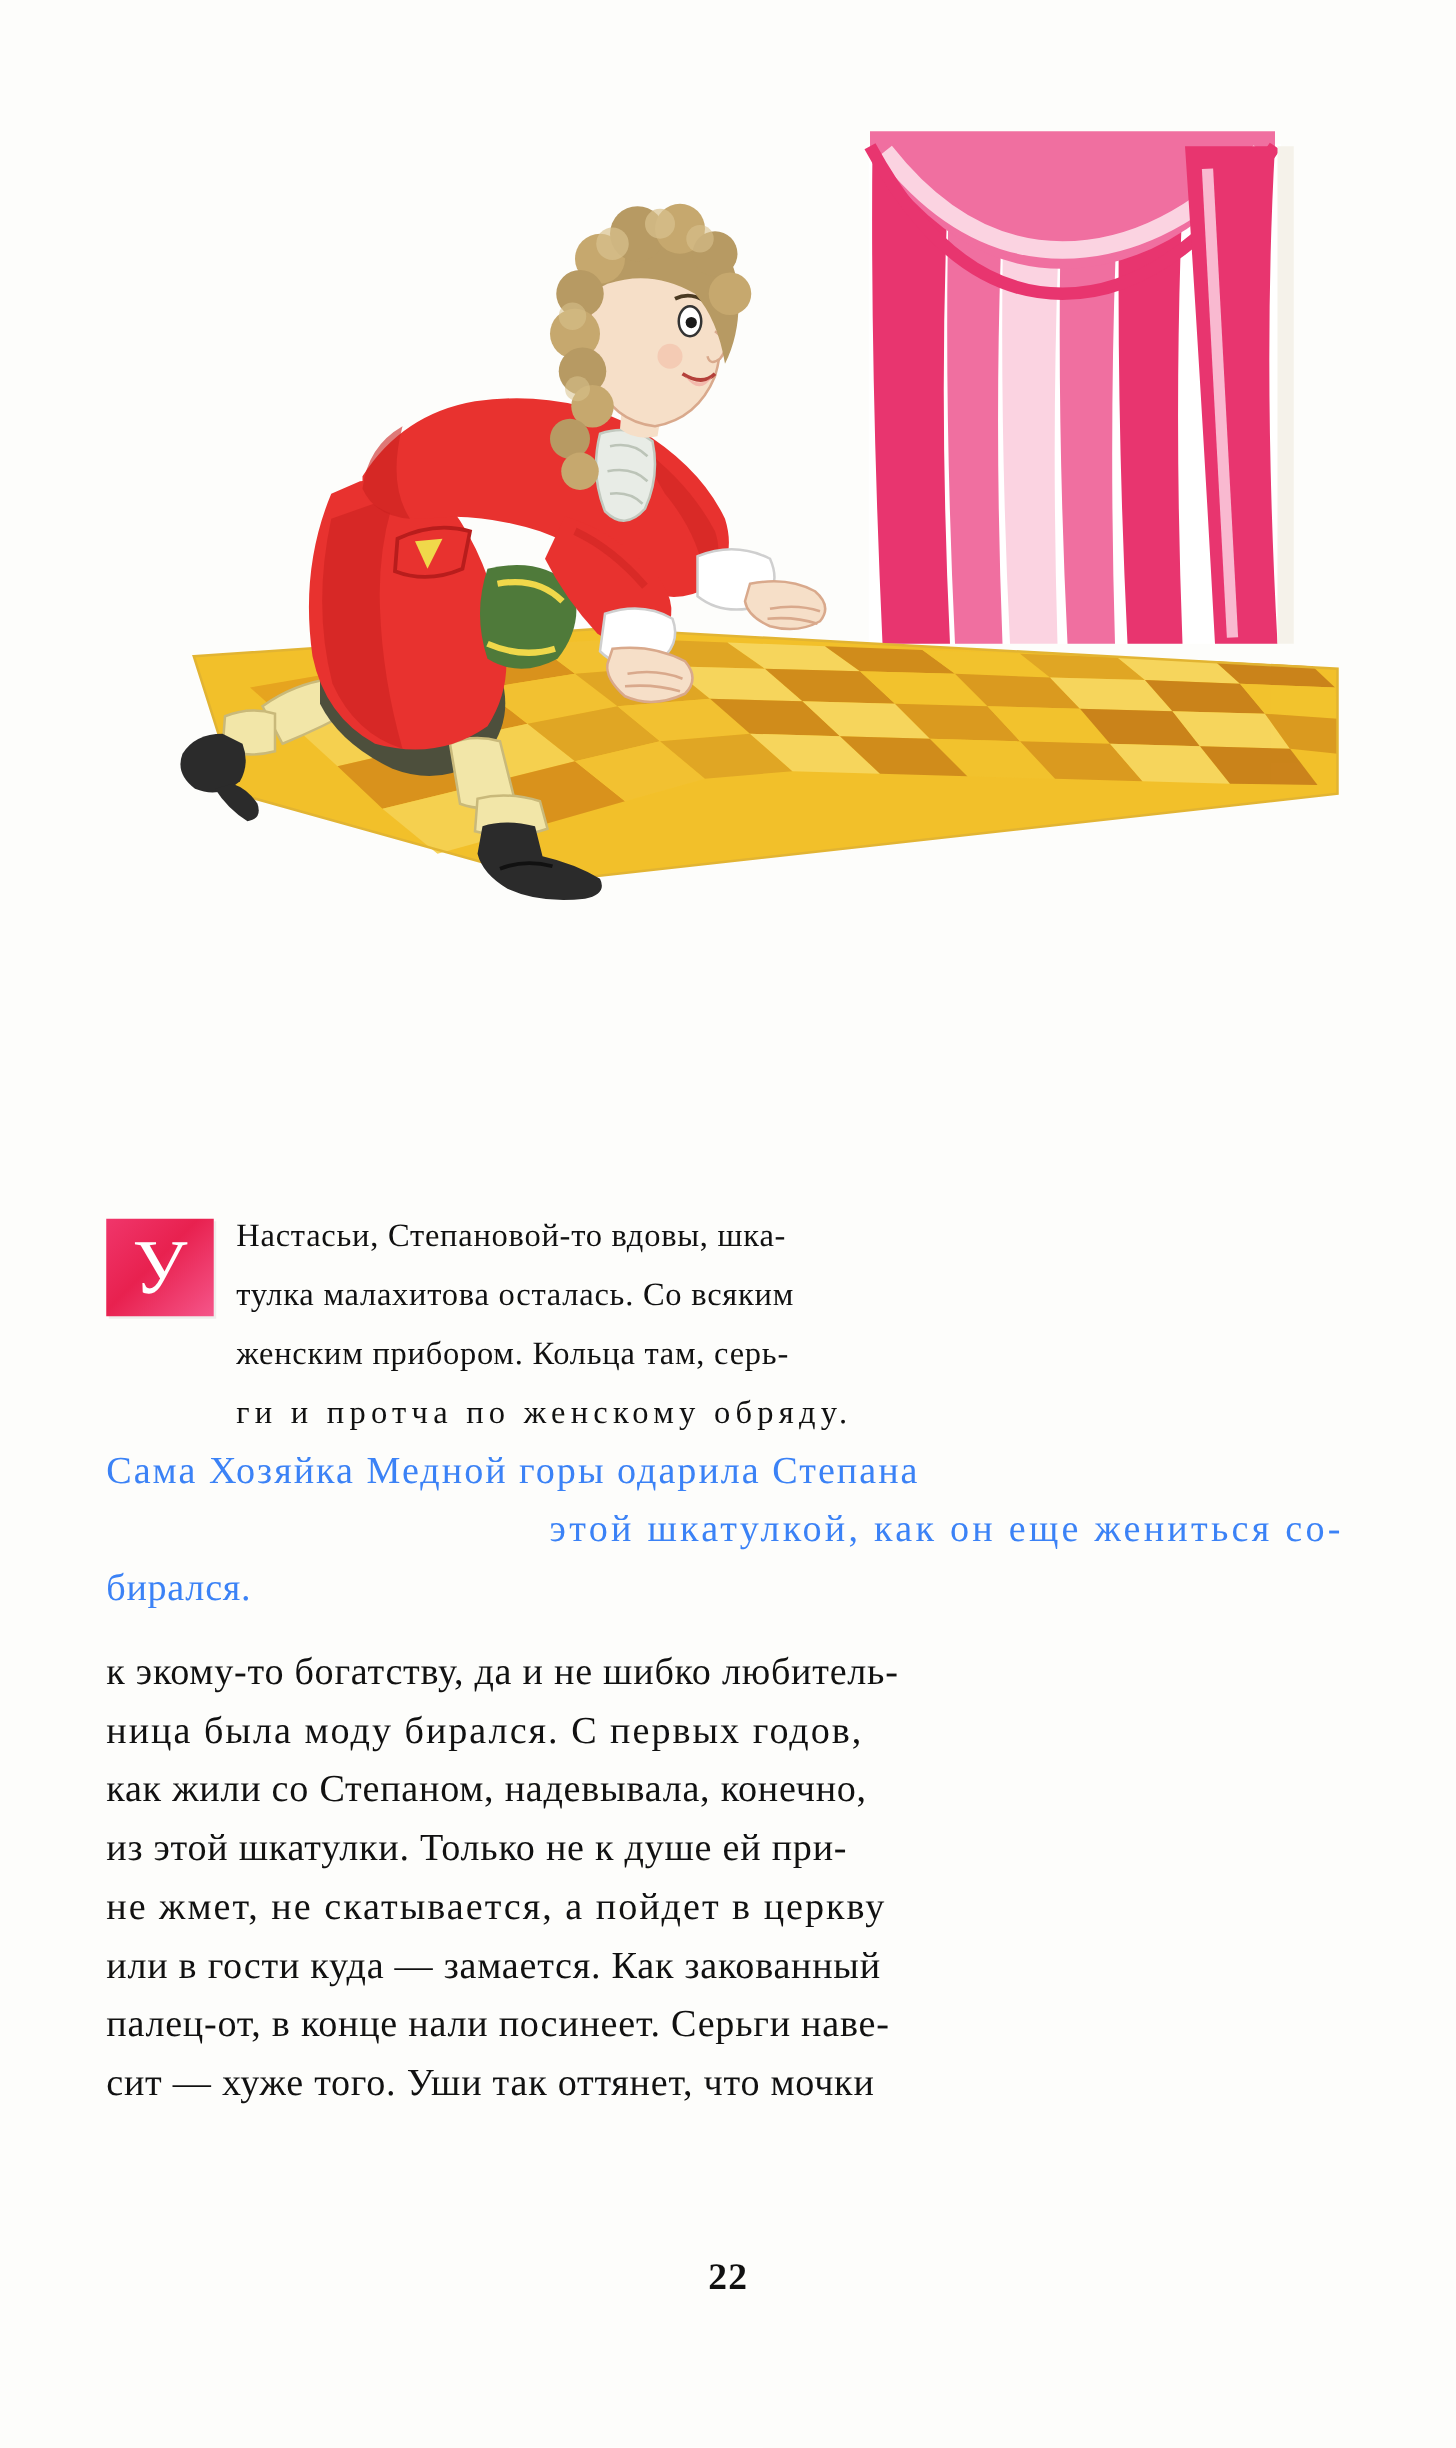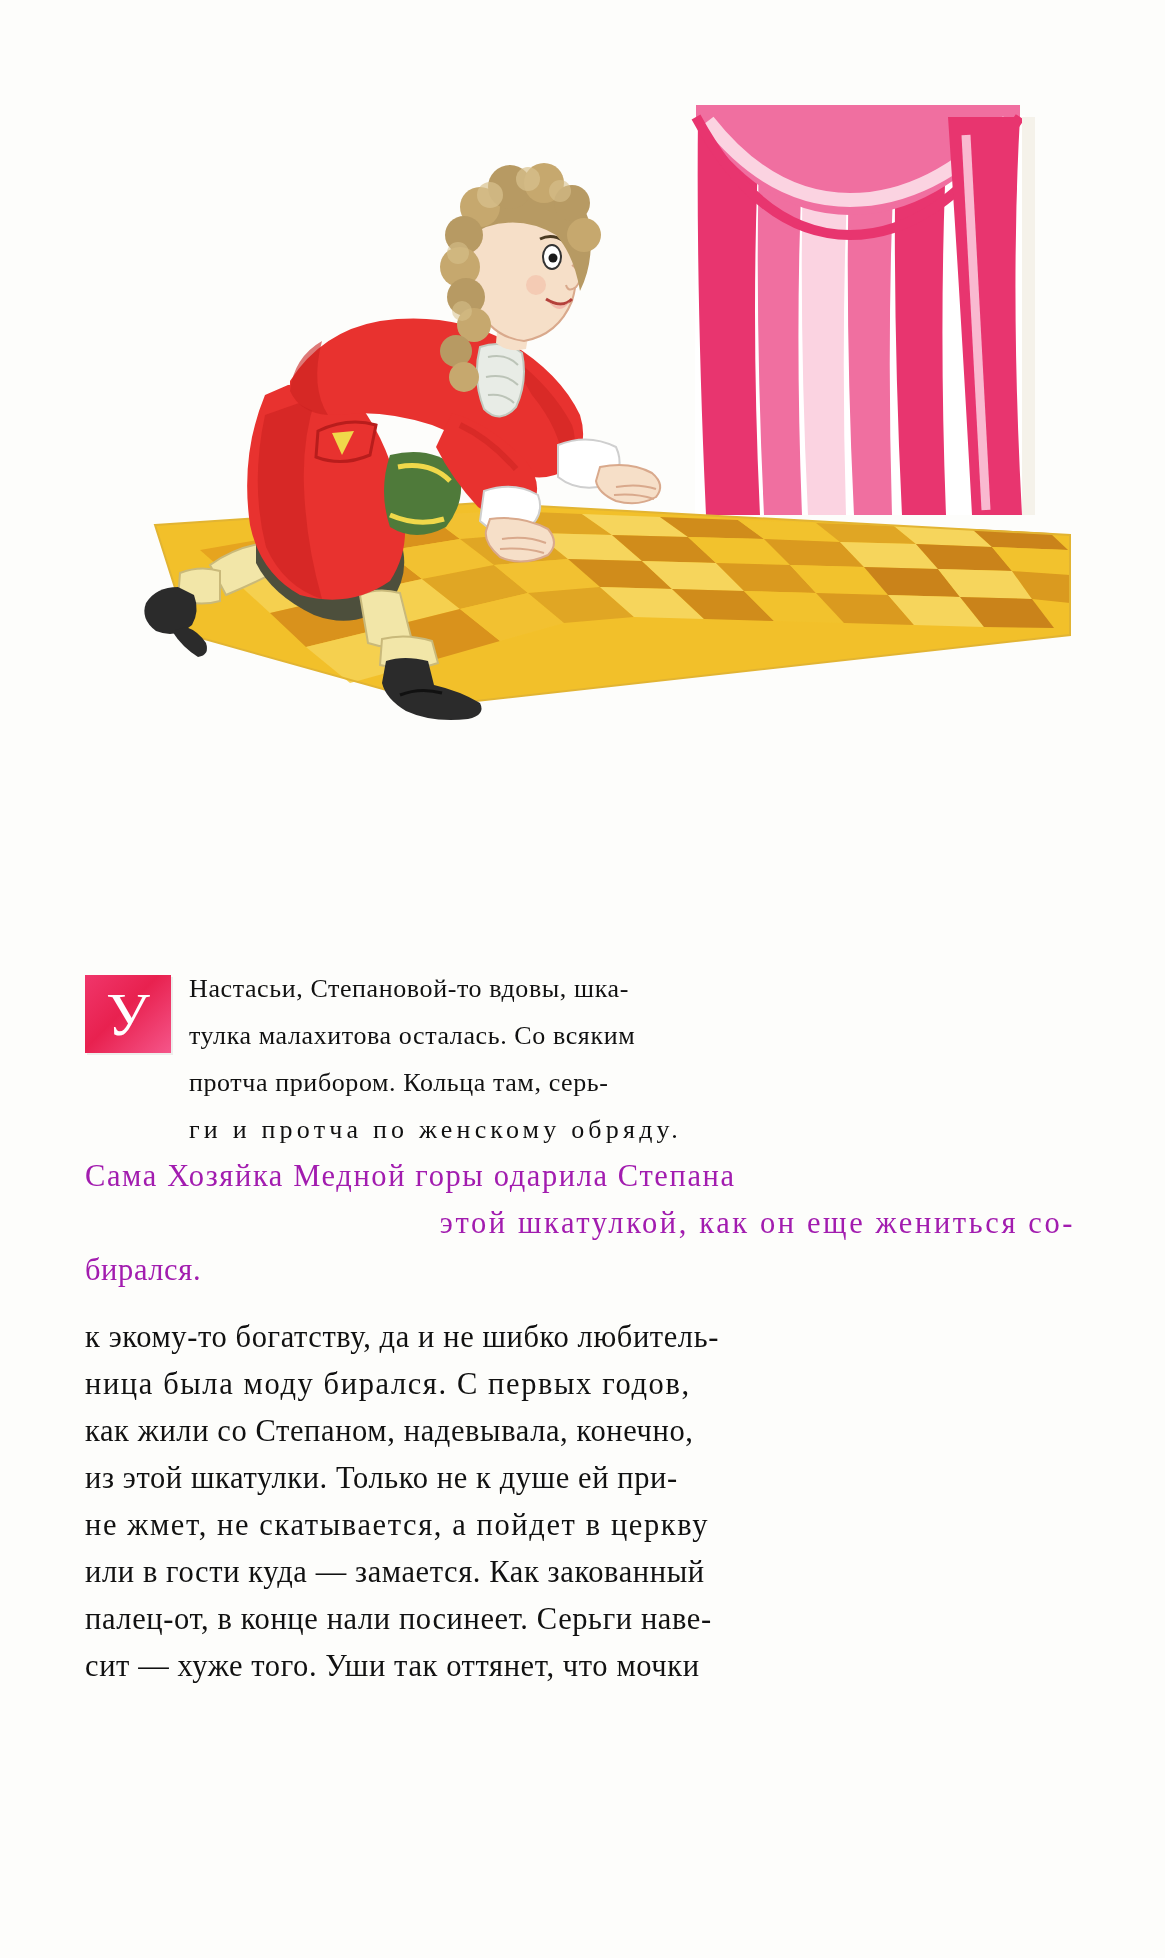--- a/index.html
+++ b/index.html
@@ -62,21 +62,21 @@
     letter-spacing: 0.6px;
     text-align: justify;
     color: #111;
   }
   .indent-lines .ln { display: block; }
   .full-lines {
     margin-left: 0;
     font-size: 30.5px;
     line-height: 47px;
     letter-spacing: 0.6px;
-    color: #a21caf;
+    color: #3b82f6;
   }
   .full-lines .ln { display: block; white-space: nowrap; }
   .para2 {
     margin-top: 20px;
     font-size: 30.5px;
     line-height: 47px;
     letter-spacing: 0.6px;
     color: #111;
   }
   .para2 .ln { display: block; white-space: nowrap; }
@@ -273,21 +273,21 @@
     </svg>
   </div>
 
   <div class="text-body">
 
     <div class="dropcap-block">
       <div class="dropcap">У</div>
       <div class="indent-lines">
         <span class="ln">Настасьи, Степановой-то вдовы, шка-</span>
         <span class="ln">тулка малахитова осталась. Со всяким</span>
-        <span class="ln">протча прибором. Кольца там, серь-</span>
+        <span class="ln">женским прибором. Кольца там, серь-</span>
         <span class="ln spread-c">ги  и  протча  по  женскому  обряду.</span>
       </div>
       <div class="full-lines">
         <span class="ln spread-b">Сама Хозяйка Медной горы одарила Степана</span>
         <span class="ln spread-a">этой  шкатулкой,  как  он  еще  жениться  со-</span>
         <span class="ln">бирался.</span>
       </div>
     </div>
 
     <div class="para2">
@@ -295,13 +295,14 @@
       <span class="ln spread-b">ница была моду бирался. С первых годов,</span>
       <span class="ln">как жили со Степаном, надевывала, конечно,</span>
       <span class="ln">из этой шкатулки. Только не к душе ей при-</span>
       <span class="ln spread-b">не жмет, не скатывается, а пойдет в церкву</span>
       <span class="ln">или в гости куда — замается. Как закованный</span>
       <span class="ln">палец-от, в конце нали посинеет. Серьги наве-</span>
       <span class="ln">сит — хуже того. Уши так оттянет, что мочки</span>
     </div>
   </div>
 
+  <div class="page-number">22</div>
 </div>
 
 </body></html>

